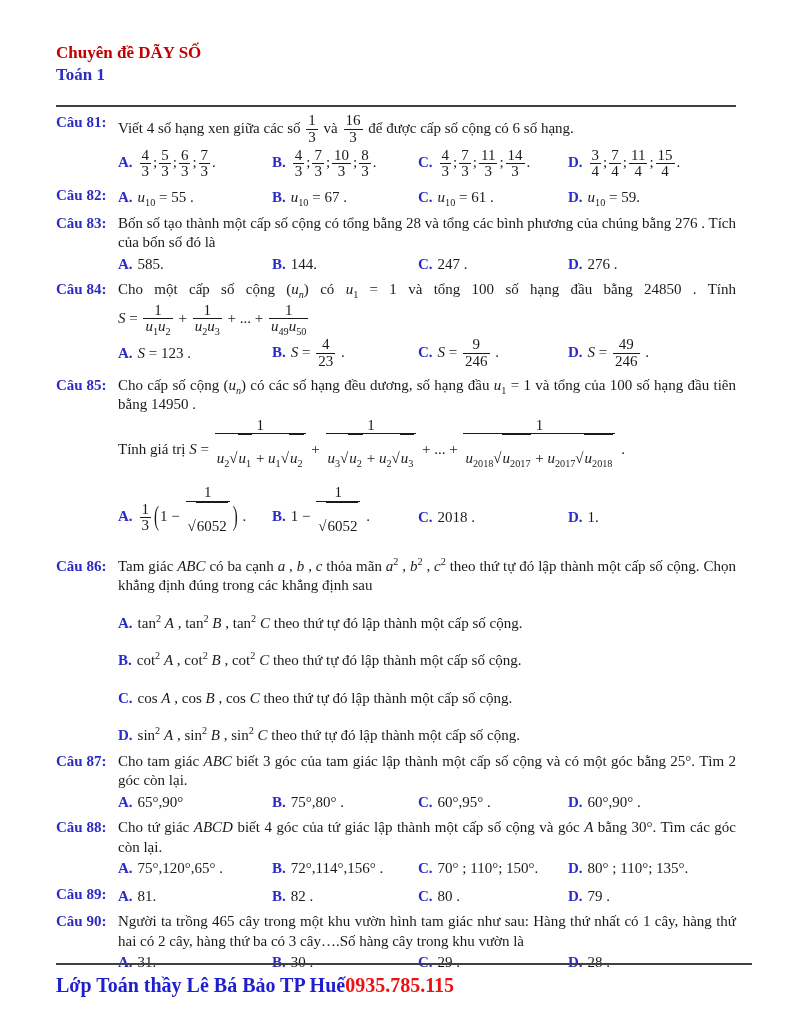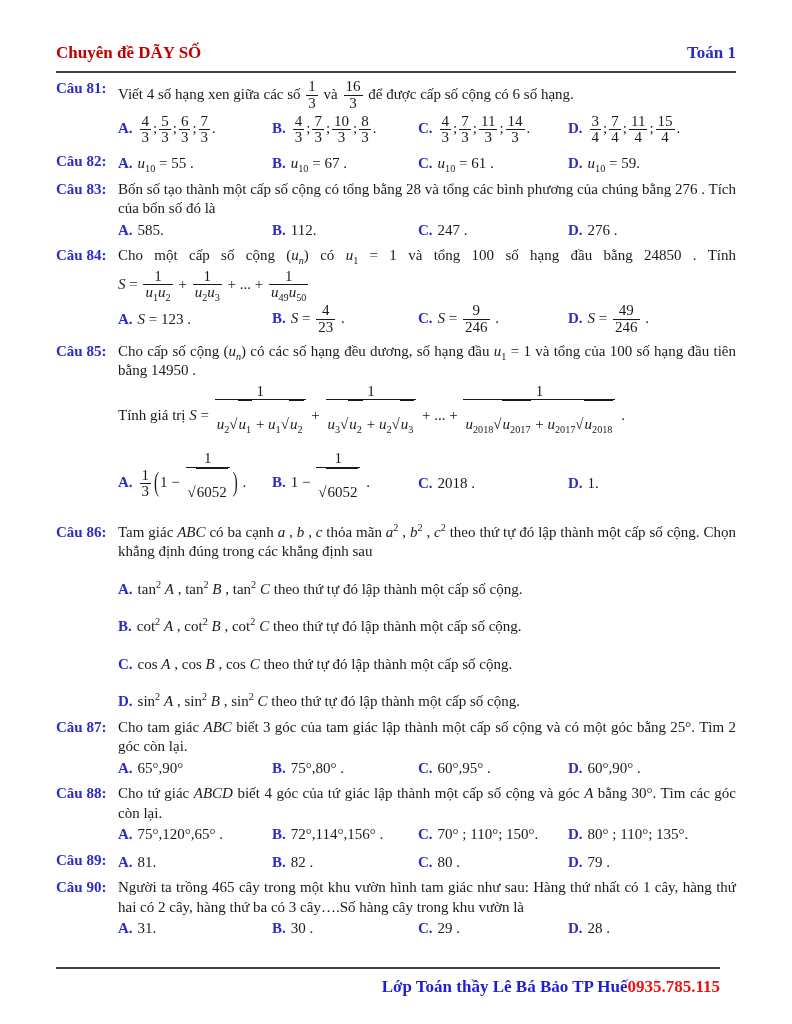--- a/index.html
+++ b/index.html
@@ -13,21 +13,21 @@
   body{
     width:792px;height:1024px;position:relative;overflow:hidden;
     font-family:"Liberation Serif","DejaVu Serif",serif;
     font-size:15px;line-height:1.3;color:var(--ink);
   }
   .page{position:absolute;inset:0;padding:42px 56px 0 56px;box-sizing:border-box;}
   
   .hdr{
     display:flex;justify-content:space-between;align-items:baseline;
     font-weight:bold;font-size:17px;
-    border-bottom:2px solid var(--rule);padding-bottom:7px;
+    border-bottom:2px solid var(--rule);padding-bottom:19px;flex-direction:column;
   }
   .hdr .left{color:var(--red);}
   .hdr .right{color:var(--blue);}
   
   .q{display:flex;margin-top:6px;}
   .qnum{flex:0 0 62px;color:var(--blue);font-weight:bold;white-space:nowrap;}
   .qbody{flex:1;min-width:0;}
   .stem{text-align:justify;}
   .stem.jlast{text-align:justify;text-align-last:justify;}
   .formula{margin:3px 0 2px 0;white-space:nowrap;}
@@ -41,24 +41,24 @@
   sub,sup{font-size:68%;line-height:0;}
   .frac{display:inline-block;vertical-align:middle;text-align:center;margin:0 2px;line-height:1.05;}
   .frac .num{display:block;padding:0 2px;}
   .frac .den{display:block;border-top:1px solid var(--ink);padding:0 2px;}
   .sqrt{display:inline-block;white-space:nowrap;}
   .sqrt .rsign{display:inline-block;}
   .sqrt .radicand{display:inline-block;border-top:1px solid var(--ink);padding:16px 1px;}
   .bigp{display:inline-block;transform:scaleY(1.8);vertical-align:middle;margin:0 1px;}
   
   .ftr{
-    position:absolute;left:56px;right:72px;bottom:26px;
+    position:absolute;left:56px;right:40px;bottom:26px;
     border-top:2px solid var(--rule);padding-top:7px;
-    display:flex;justify-content:flex-end;align-items:baseline;
-    font-weight:bold;font-size:17px;
+    display:flex;justify-content:flex-start;align-items:baseline;
+    font-weight:bold;font-size:20px;
   }
   .ftr .left{color:#1f1fd0;}
   .ftr .right{color:var(--phone);}
 </style>
 </head>
 <body>
 
 <div class="page">
 
   <div class="hdr">
@@ -90,21 +90,21 @@
       </div>
     </div>
   </div>
 
   <div class="q">
     <span class="qnum">Câu 83:</span>
     <div class="qbody">
       <div class="stem">Bốn số tạo thành một cấp số cộng có tổng bằng 28 và tổng các bình phương của chúng bằng 276 . Tích của bốn số đó là</div>
       <div class="opts">
         <span class="opt"><span class="olabel">A.</span><span>585.</span></span>
-        <span class="opt"><span class="olabel">B.</span><span>112.</span></span>
+        <span class="opt"><span class="olabel">B.</span><span>144.</span></span>
         <span class="opt"><span class="olabel">C.</span><span>247 .</span></span>
         <span class="opt"><span class="olabel">D.</span><span>276 .</span></span>
       </div>
     </div>
   </div>
 
   <div class="q">
     <span class="qnum">Câu 84:</span>
     <div class="qbody">
       <div class="stem jlast">Cho một cấp số cộng (<i>u</i><sub><i>n</i></sub>) có <i>u</i><sub>1</sub> = 1 và tổng 100 số hạng đầu bằng 24850 . Tính</div>

